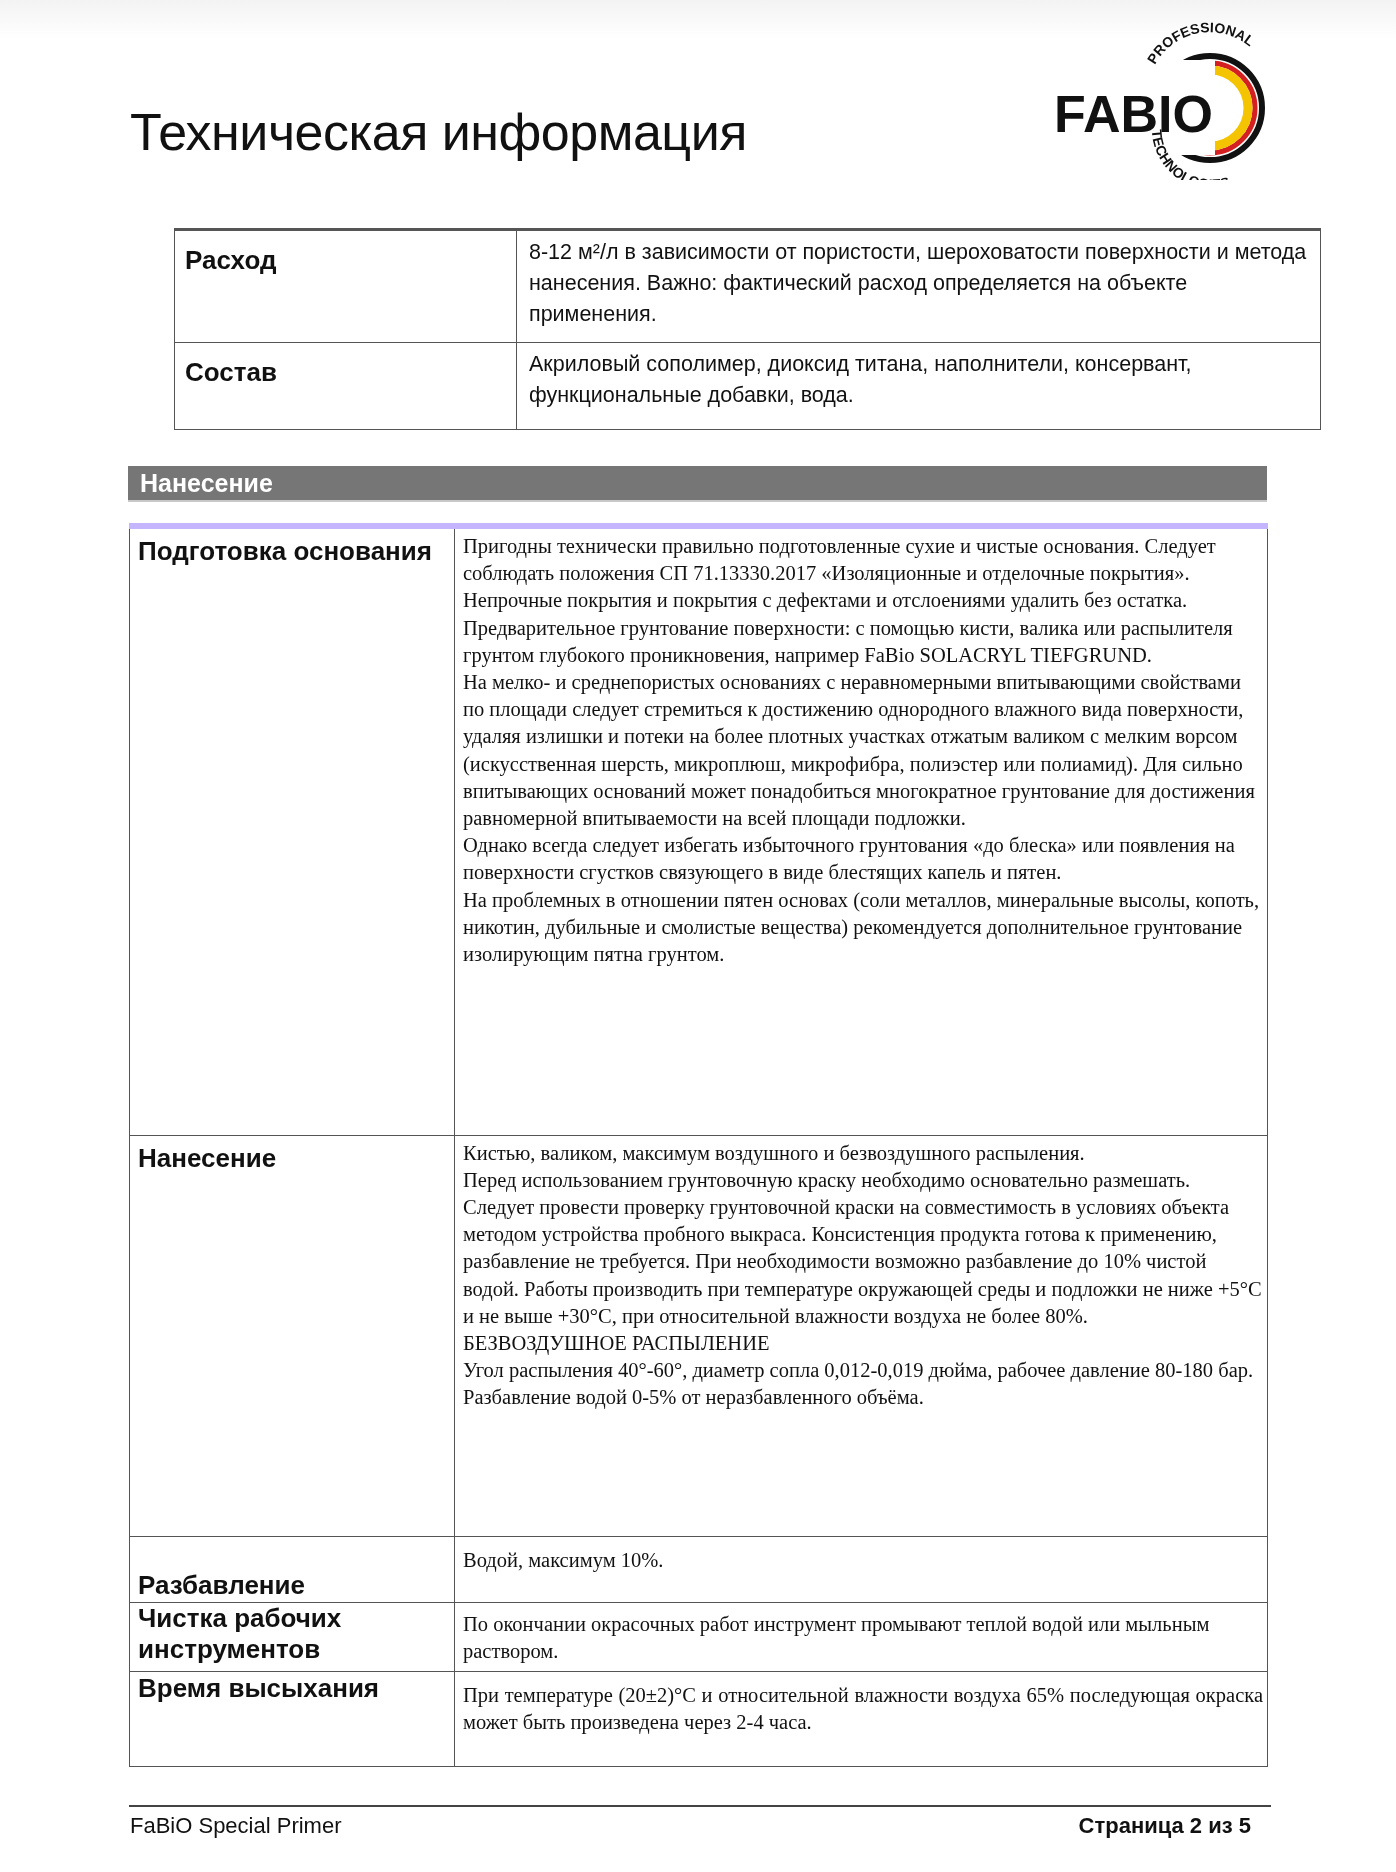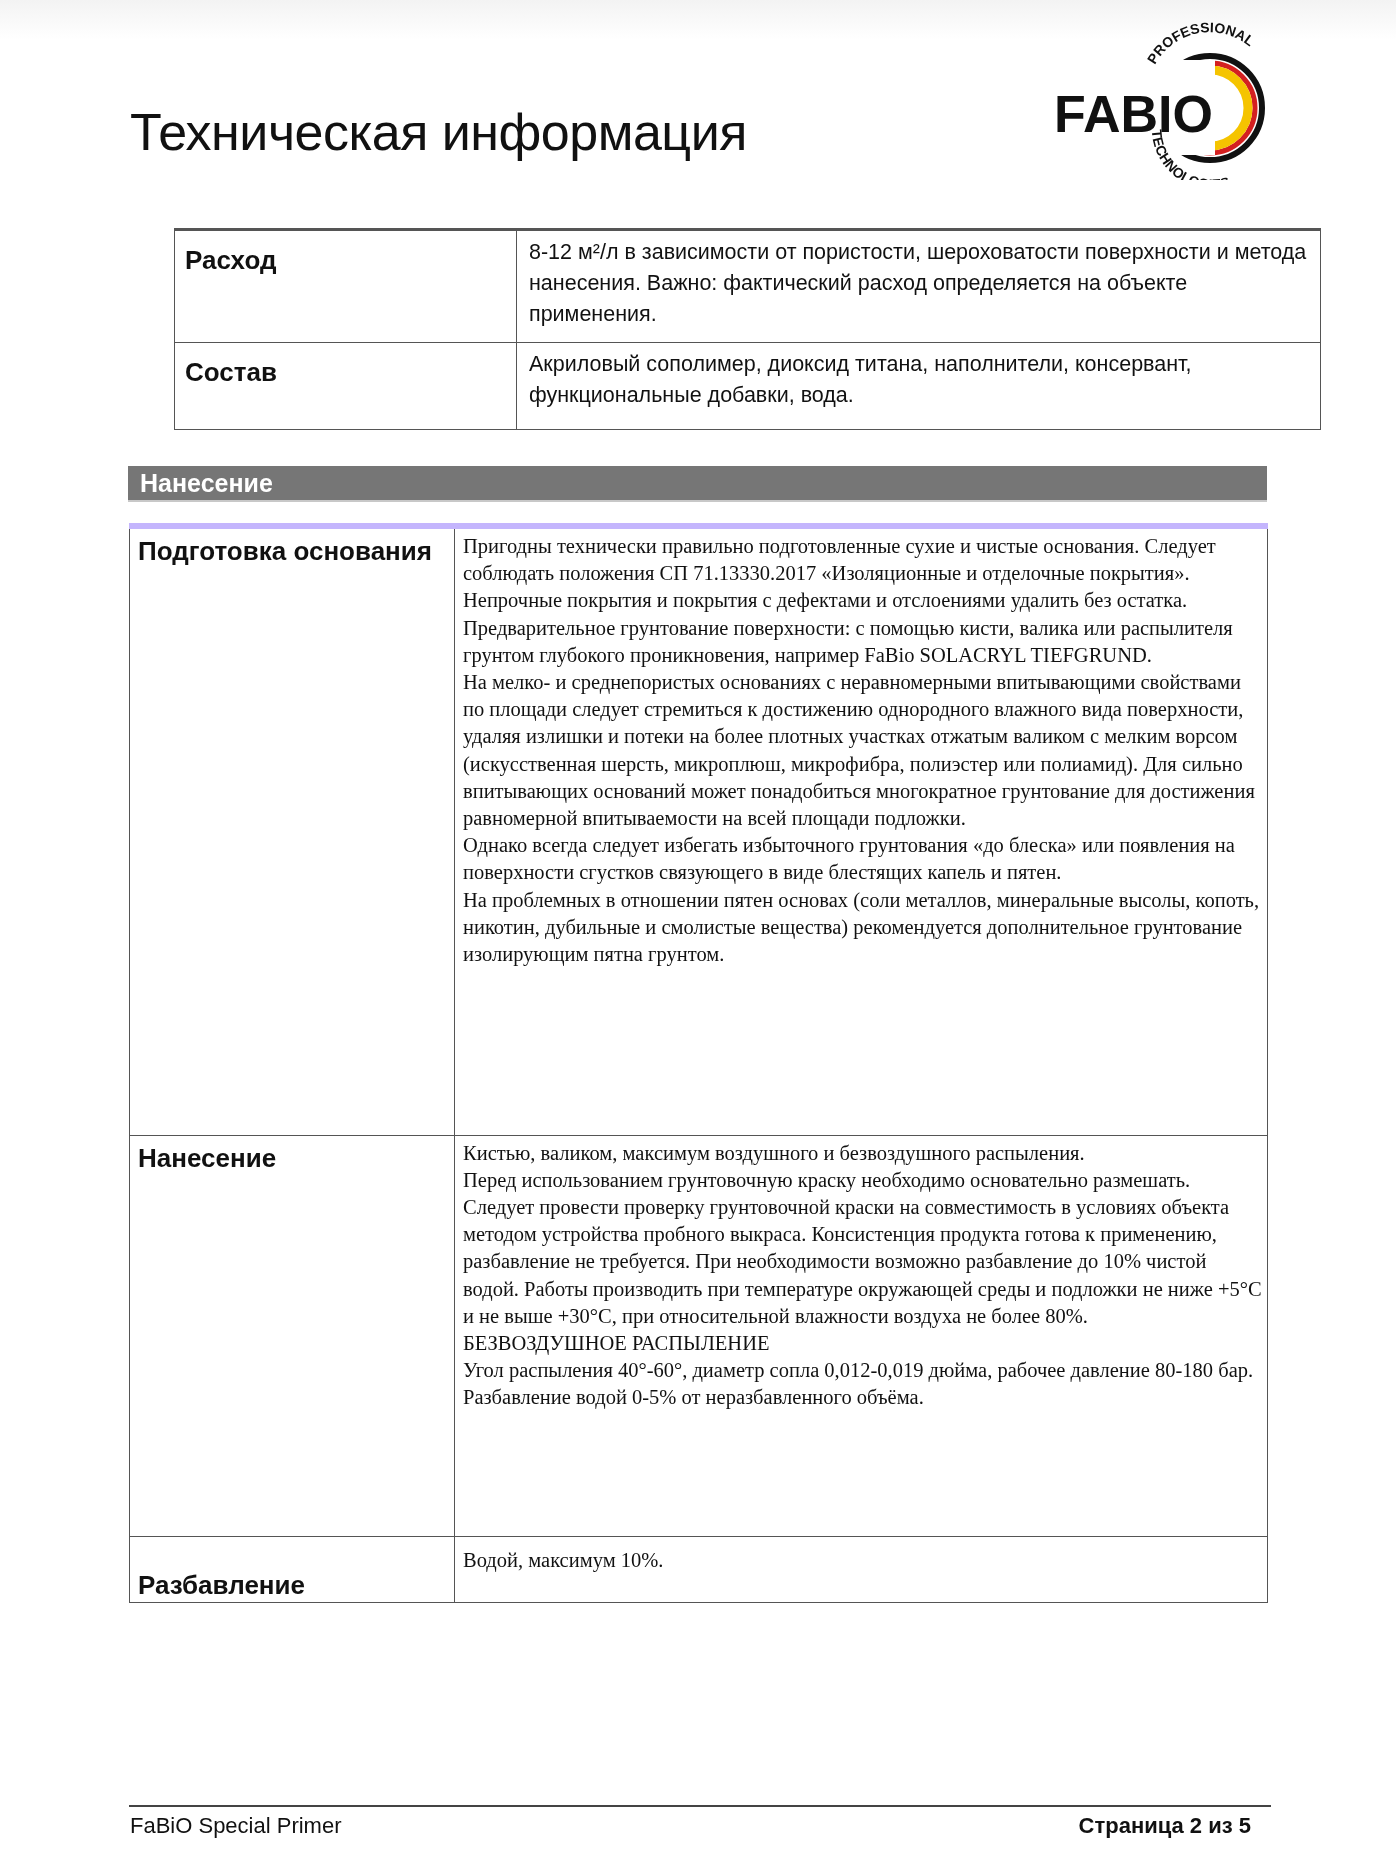--- a/index.html
+++ b/index.html
@@ -91,18 +91,30 @@
       <span class="p">Угол распыления 40°-60°, диаметр сопла 0,012-0,019 дюйма, рабочее давление 80-180 бар.</span>
       <span class="p">Разбавление водой 0-5% от неразбавленного объёма.</span>
     </td>
   </tr>
   <tr style="height:54px">
     <td class="k" style="padding-top:32px">Разбавление</td>
     <td class="v" style="padding-top:10px">
       <span class="p">Водой, максимум 10%.</span>
     </td>
   </tr>
+  <tr style="height:69px">
+    <td class="k" style="padding-top:0;line-height:31px">Чистка рабочих инструментов</td>
+    <td class="v" style="padding-top:8px">
+      <span class="p">По окончании окрасочных работ инструмент промывают теплой водой или мыльным раствором.</span>
+    </td>
+  </tr>
+  <tr style="height:95px">
+    <td class="k" style="padding-top:0">Время высыхания</td>
+    <td class="v" style="padding-top:10px">
+      <span class="p just" style="text-align-last:left">При температуре (20±2)°С и относительной влажности воздуха 65% последующая окраска может быть произведена через 2-4 часа.</span>
+    </td>
+  </tr>
 </tbody>
   </table>
 
 <div class="footline"></div>
 <div class="foot-l">FaBiO Special Primer</div>
 <div class="foot-r">Страница 2 из 5</div>
 
 </body></html>

